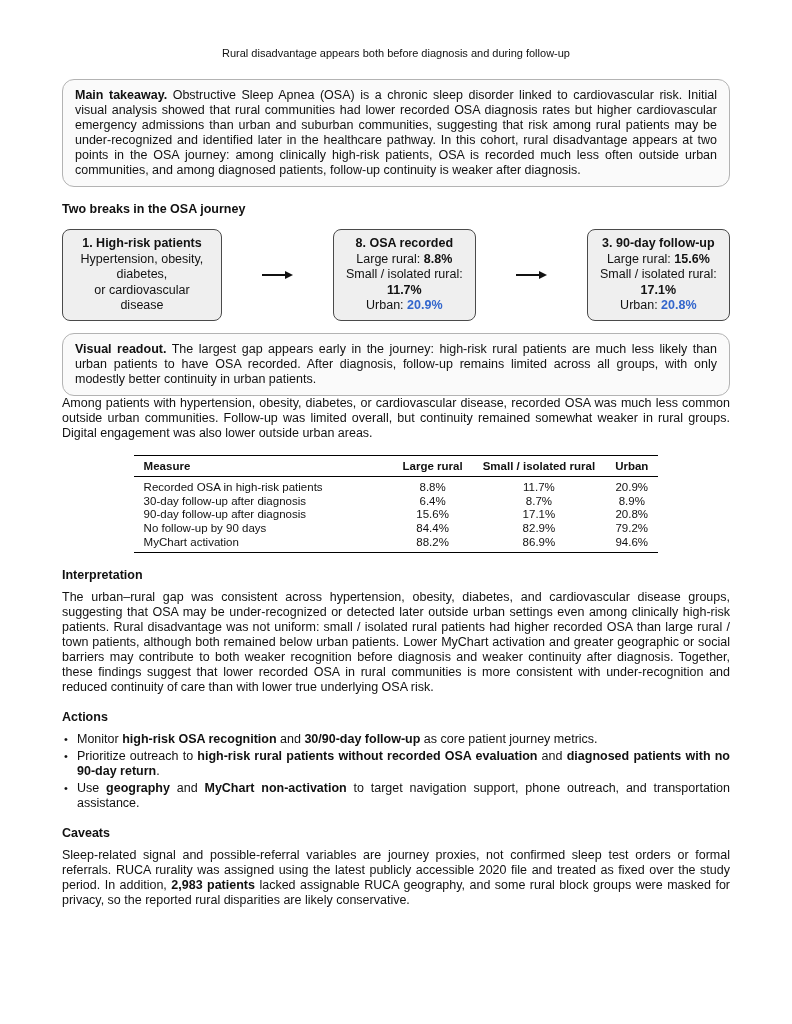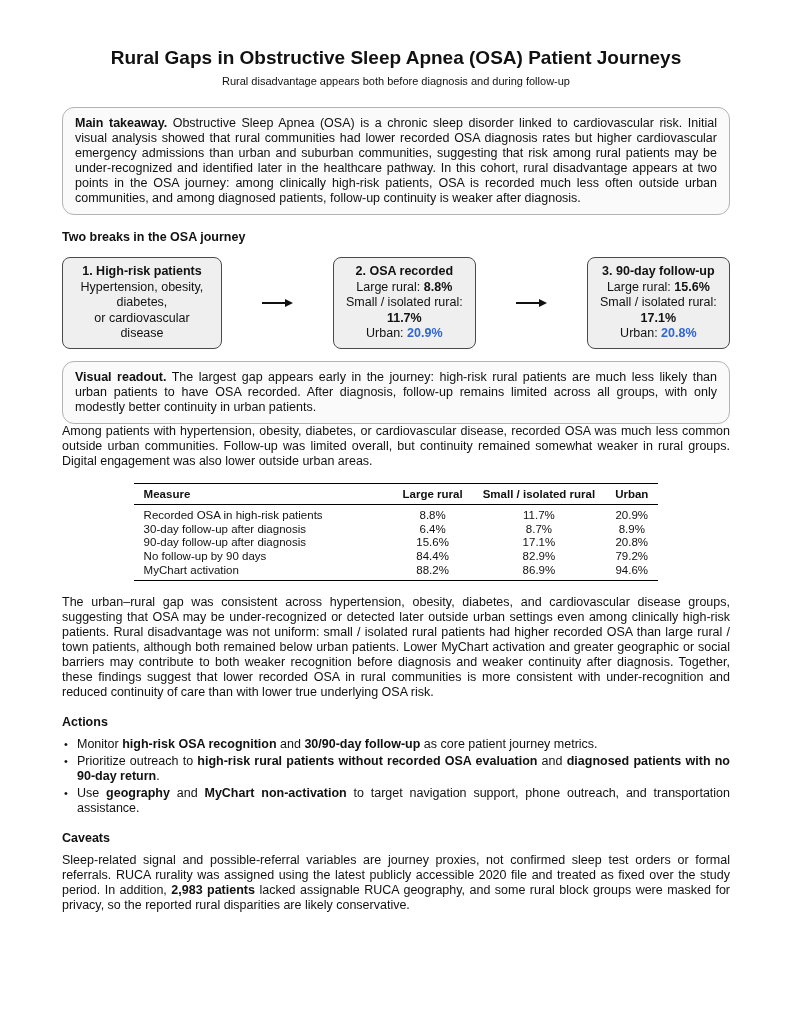--- a/index.html
+++ b/index.html
@@ -68,21 +68,20 @@
   }
   .actions-list li::before{
     content:"\2022";position:absolute;left:2px;top:0;font-size:11px;
   }
 </style>
 </head>
 <body>
 
 <div class="page">
 
-  <h1 class="title">Rural Gaps in Obstructive Sleep Apnea (OSA) Patient Journeys</h1>
   <div class="subtitle">Rural disadvantage appears both before diagnosis and during follow-up</div>
 
   <div class="callout">
     <span><b>Main takeaway.</b> Obstructive Sleep Apnea (OSA) is a chronic sleep disorder linked to cardiovascular risk.  Initial visual analysis showed that rural communities had lower recorded OSA diagnosis rates but higher cardiovascular emergency admissions than urban and suburban communities, suggesting that risk among rural patients may be under-recognized and identified later in the healthcare pathway.  In this cohort, rural disadvantage appears at two points in the OSA journey: among clinically high-risk patients, OSA is recorded much less often outside urban communities, and among diagnosed patients, follow-up continuity is weaker after diagnosis.</span>
   </div>
 
   <div class="section-heading">Two breaks in the OSA journey</div>
 
   <div class="flow-row">
     <div class="flow-box">
@@ -90,21 +89,21 @@
       <div>
           <div class="flow-line">Hypertension, obesity, diabetes,</div>
           <div class="flow-line">or cardiovascular disease</div>
         </div>
     </div>
     <div class="flow-arrow">
         <span class="shaft"></span>
         <span class="head"></span>
       </div>
     <div class="flow-box">
-      <div class="flow-title">2. OSA recorded</div>
+      <div class="flow-title">8. OSA recorded</div>
       <div>
           <div class="flow-line">Large rural: <b>8.8%</b></div>
           <div class="flow-line">Small / isolated rural: <b>11.7%</b></div>
           <div class="flow-line">Urban: <b class="hl">20.9%</b></div>
         </div>
     </div>
     <div class="flow-arrow">
         <span class="shaft"></span>
         <span class="head"></span>
       </div>
@@ -161,20 +160,21 @@
         <tr>
           <td class="col-measure">MyChart activation</td>
           <td>88.2%</td>
           <td>86.9%</td>
           <td>94.6%</td>
         </tr>
       </tbody>
     </table>
 
 
+  <div class="section-heading">Interpretation</div>
   <p class="body-par">The urban–rural gap was consistent across hypertension, obesity, diabetes, and cardiovascular disease groups, suggesting that OSA may be under-recognized or detected later outside urban settings even among clinically high-risk patients. Rural disadvantage was not uniform: small / isolated rural patients had higher recorded OSA than large rural / town patients, although both remained below urban patients.  Lower MyChart activation and greater geographic or social barriers may contribute to both weaker recognition before diagnosis and weaker continuity after diagnosis. Together, these findings suggest that lower recorded OSA in rural communities is more consistent with under-recognition and reduced continuity of care than with lower true underlying OSA risk.</p>
 
   <div class="section-heading">Actions</div>
   <ul class="actions-list">
       <li>Monitor <b>high-risk OSA recognition</b> and <b>30/90-day follow-up</b> as core patient journey metrics.</li>
       <li>Prioritize outreach to <b>high-risk rural patients without recorded OSA evaluation</b> and <b>diagnosed patients with no 90-day return</b>.</li>
       <li>Use <b>geography</b> and <b>MyChart non-activation</b> to target navigation support, phone outreach, and transportation assistance.</li>
     </ul>
 
   <div class="section-heading">Caveats</div>

